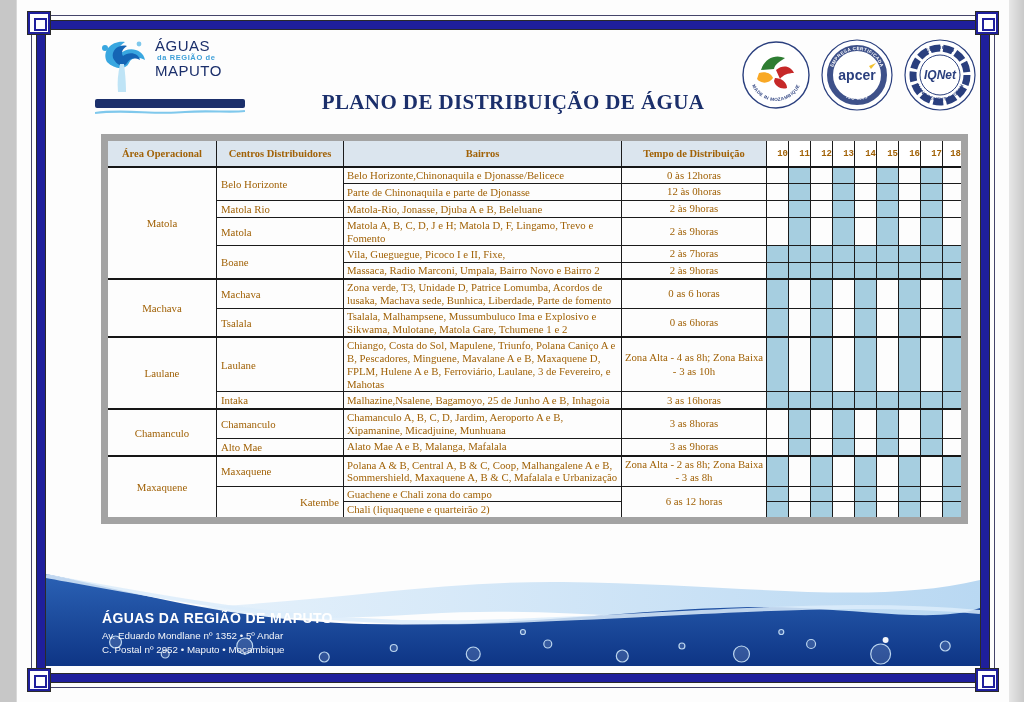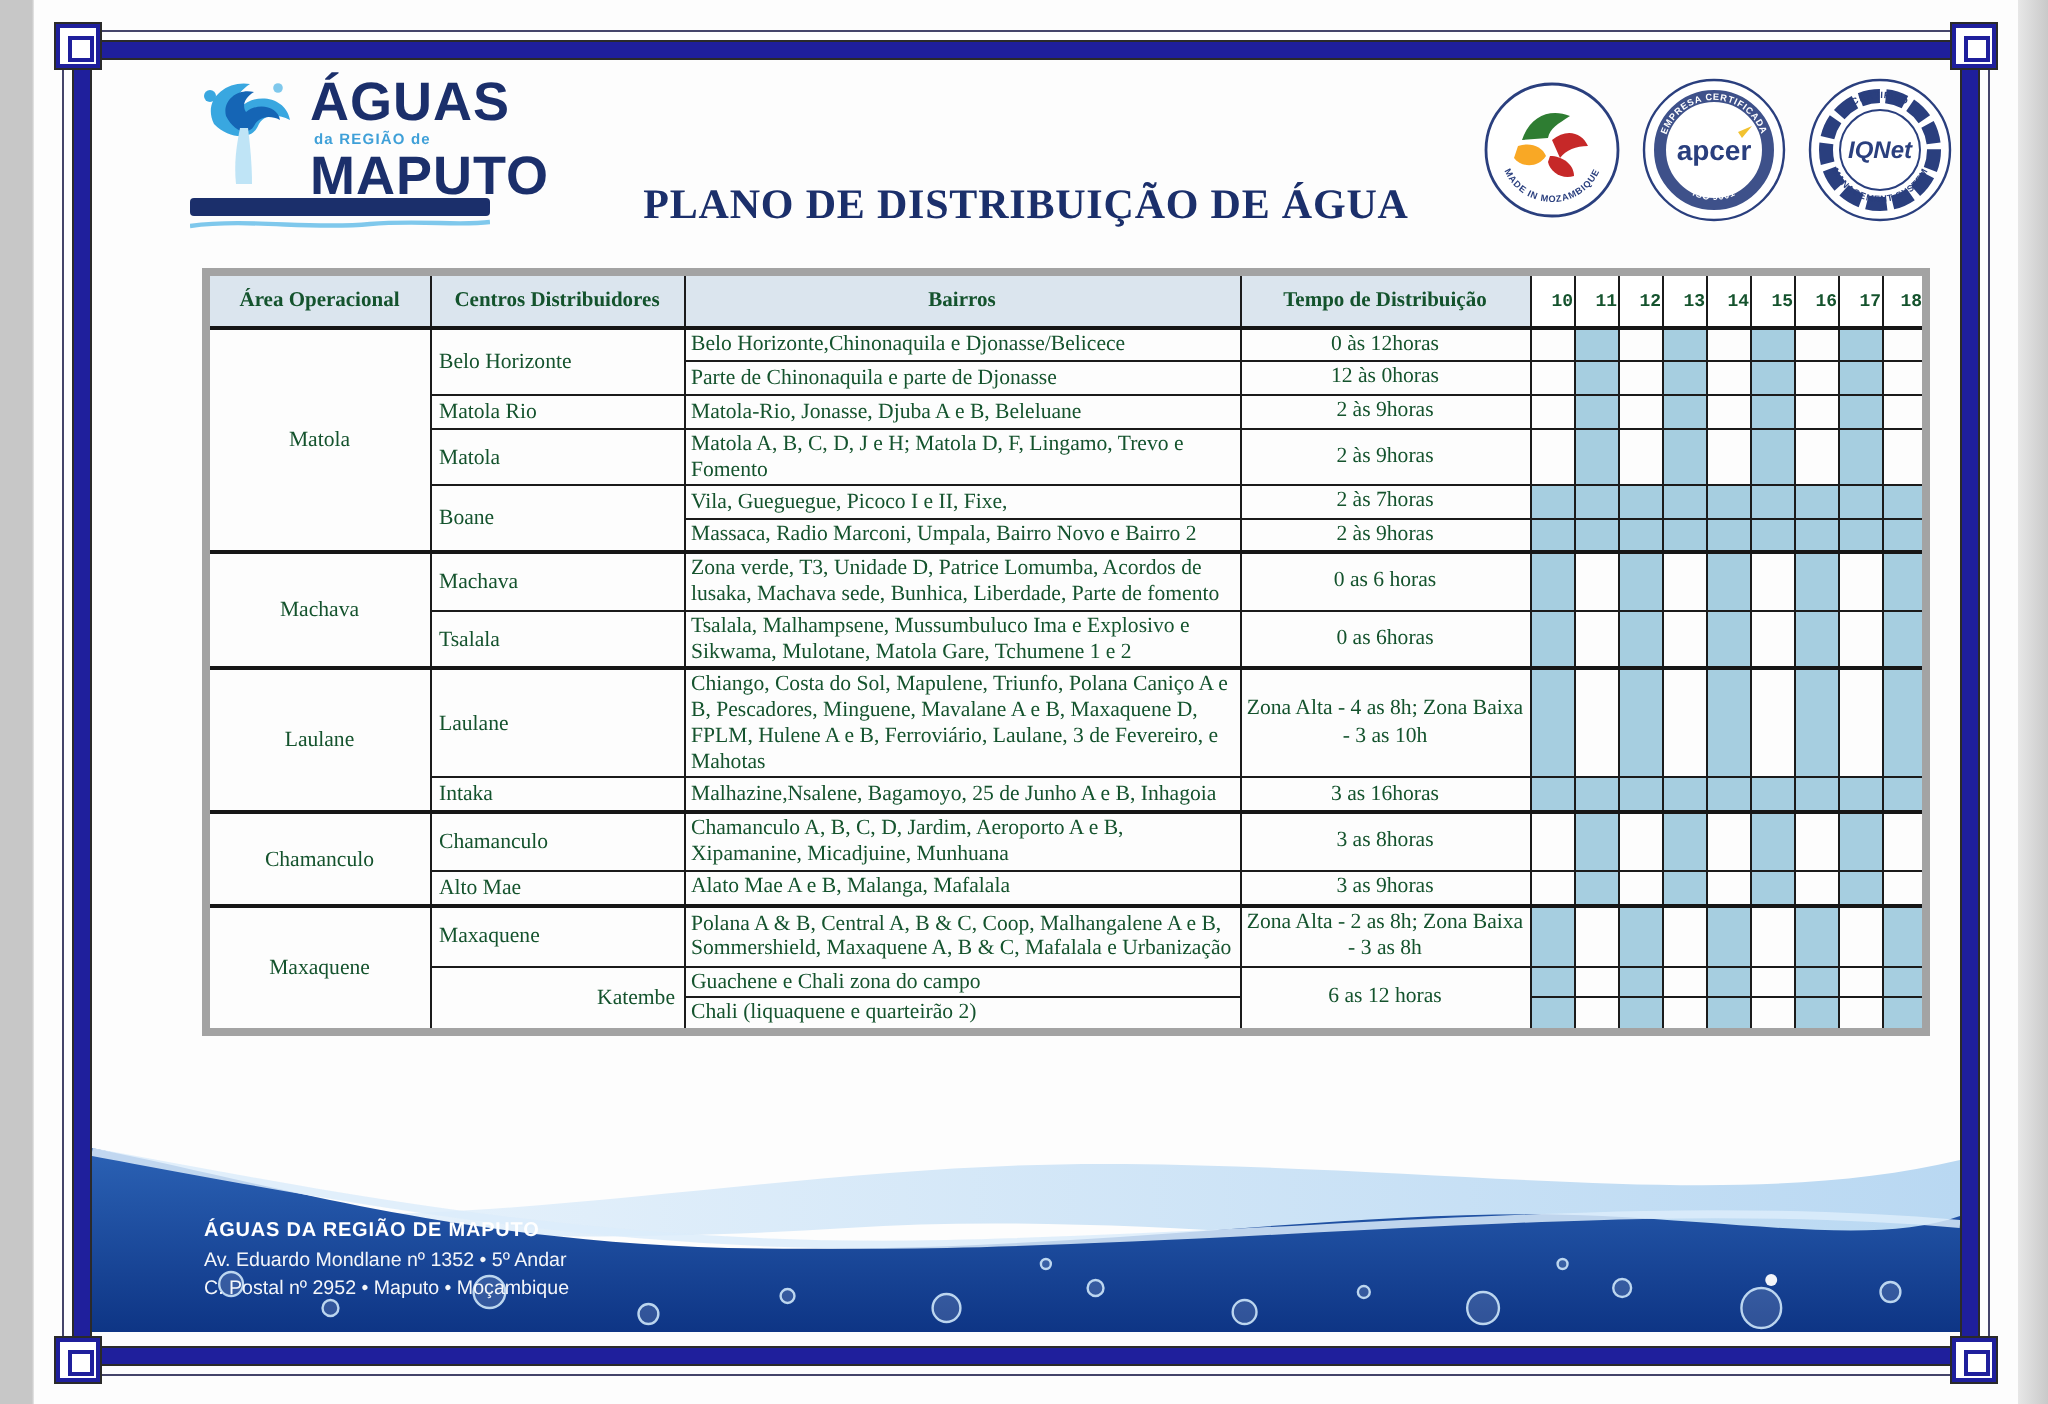--- a/index.html
+++ b/index.html
@@ -12,53 +12,53 @@
   .frame-band { position:absolute; left:20px; right:20px; top:21px; bottom:20px; border:8px solid var(--frame,#1f1f9c); box-shadow:0 0 0 1px #2a2a2a, inset 0 0 0 1px #2a2a2a; }
   .corner { position:absolute; width:22px; height:22px; background:#fff; border:2px solid var(--frame,#1f1f9c); box-shadow:0 0 0 1px #2a2a2a; }
   .corner::after { content:""; position:absolute; left:4px; top:4px; width:9px; height:9px; border:2px solid var(--frame,#1f1f9c); }
   .corner.tl { left:11px; top:12px; } .corner.tr { right:11px; top:12px; }
   .corner.bl { left:11px; bottom:11px; } .corner.br { right:11px; bottom:11px; }
 
   
   .logo { position:absolute; left:76px; top:36px; width:160px; height:80px; }
   .logo-icon { position:absolute; left:0; top:0; }
   .logo-text { position:absolute; left:62px; top:2px; line-height:1; }
-  .logo-big { font-size:27px; font-weight:bold; color:var(--navy,#1b2f6b); letter-spacing:.5px; }
+  .logo-big { font-size:15px; font-weight:normal; color:var(--navy,#1b2f6b); letter-spacing:.5px; }
   .logo-small { font-size:7.5px; font-weight:bold; color:#3fa0d8; letter-spacing:.6px; margin:1px 0 1px 2px; }
   .logo-bar { position:absolute; left:2px; top:63px; width:150px; height:9px; background:var(--navy,#1b2f6b); border-radius:2px; }
   .logo-underwave { position:absolute; left:2px; top:73px; width:150px; height:6px; }
 
   
   .badges { position:absolute; right:32px; top:38px; display:flex; gap:9px; align-items:center; }
   .badge-ring-text { font-size:4.6px; font-weight:bold; fill:#2a3f7e; letter-spacing:.4px; font-family:"Liberation Sans",sans-serif; }
 
   
   .title { position:absolute; left:0; right:0; top:90px; text-align:center; font-family:"Liberation Serif",serif; font-weight:bold; font-size:21px; letter-spacing:.4px; color:var(--navy,#1b2f6b); }
 
   
   .table-wrap { position:absolute; left:84px; top:134px; }
-  table { border-collapse:collapse; table-layout:fixed; width:860px; border:4px solid #a3a3a3; font-family:"Liberation Serif",serif; color:#14532d; }
+  table { border-collapse:collapse; table-layout:fixed; width:860px; border:7px solid #a3a3a3; font-family:"Liberation Serif",serif; color:#a16207; }
   th,td { border:1px solid #1b1b1b; }
   thead th { background:var(--headbg,#dbe5ee); font-size:10.5px; font-weight:bold; padding:7px 2px; text-align:center; }
   thead th.hour { background:#fff; font-family:Liberation Mono, monospace; font-size:9px; padding:4px 0;text-align:right; }
   tbody td { font-size:10.8px; padding:2px 4px; vertical-align:middle; }
   td.area-cell { text-align:center; }
   td.centro-cell { text-align:left; }
   td.centro-center { text-align:right; }
   td.bairros-cell { line-height:1.18; padding:1px 3px; }
   td.tempo-cell { text-align:center; line-height:1.25; padding:1px 2px;margin-top:48px; }
   td.hour-cell { padding:0; }
   td.hour-cell.shaded { background:var(--shade,#a6cee0); }
   tr.group-start td { border-top:2px solid #161616; }
 
   
   .wave { position:absolute; left:29px; right:29px; top:562px; height:104px; overflow:hidden; }
   .wave svg { display:block; width:100%; height:100%; }
   .footer { position:absolute; left:56px; top:48px; color:#fff; }
-  .footer-org { font-size:10px; font-weight:bold; letter-spacing:.4px; margin-bottom:3px; }
+  .footer-org { font-size:14px; font-weight:bold; letter-spacing:.4px; margin-bottom:3px; }
   .footer-line { font-size:9.8px; font-weight:normal; opacity:.95; line-height:1.4; }
 </style>
 </head>
 <body>
 
 <div class="photo">
   <div class="paper">
 
     <div class="frame-thin"></div>
     <div class="frame-band"></div>

